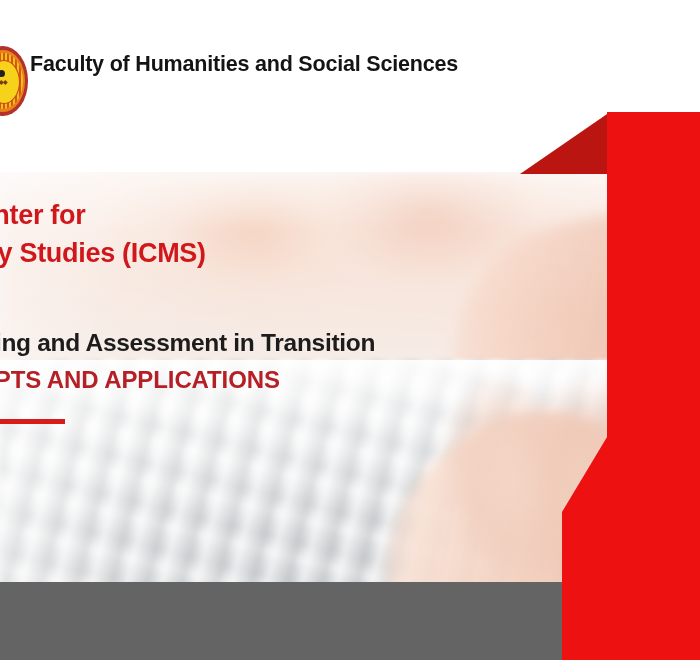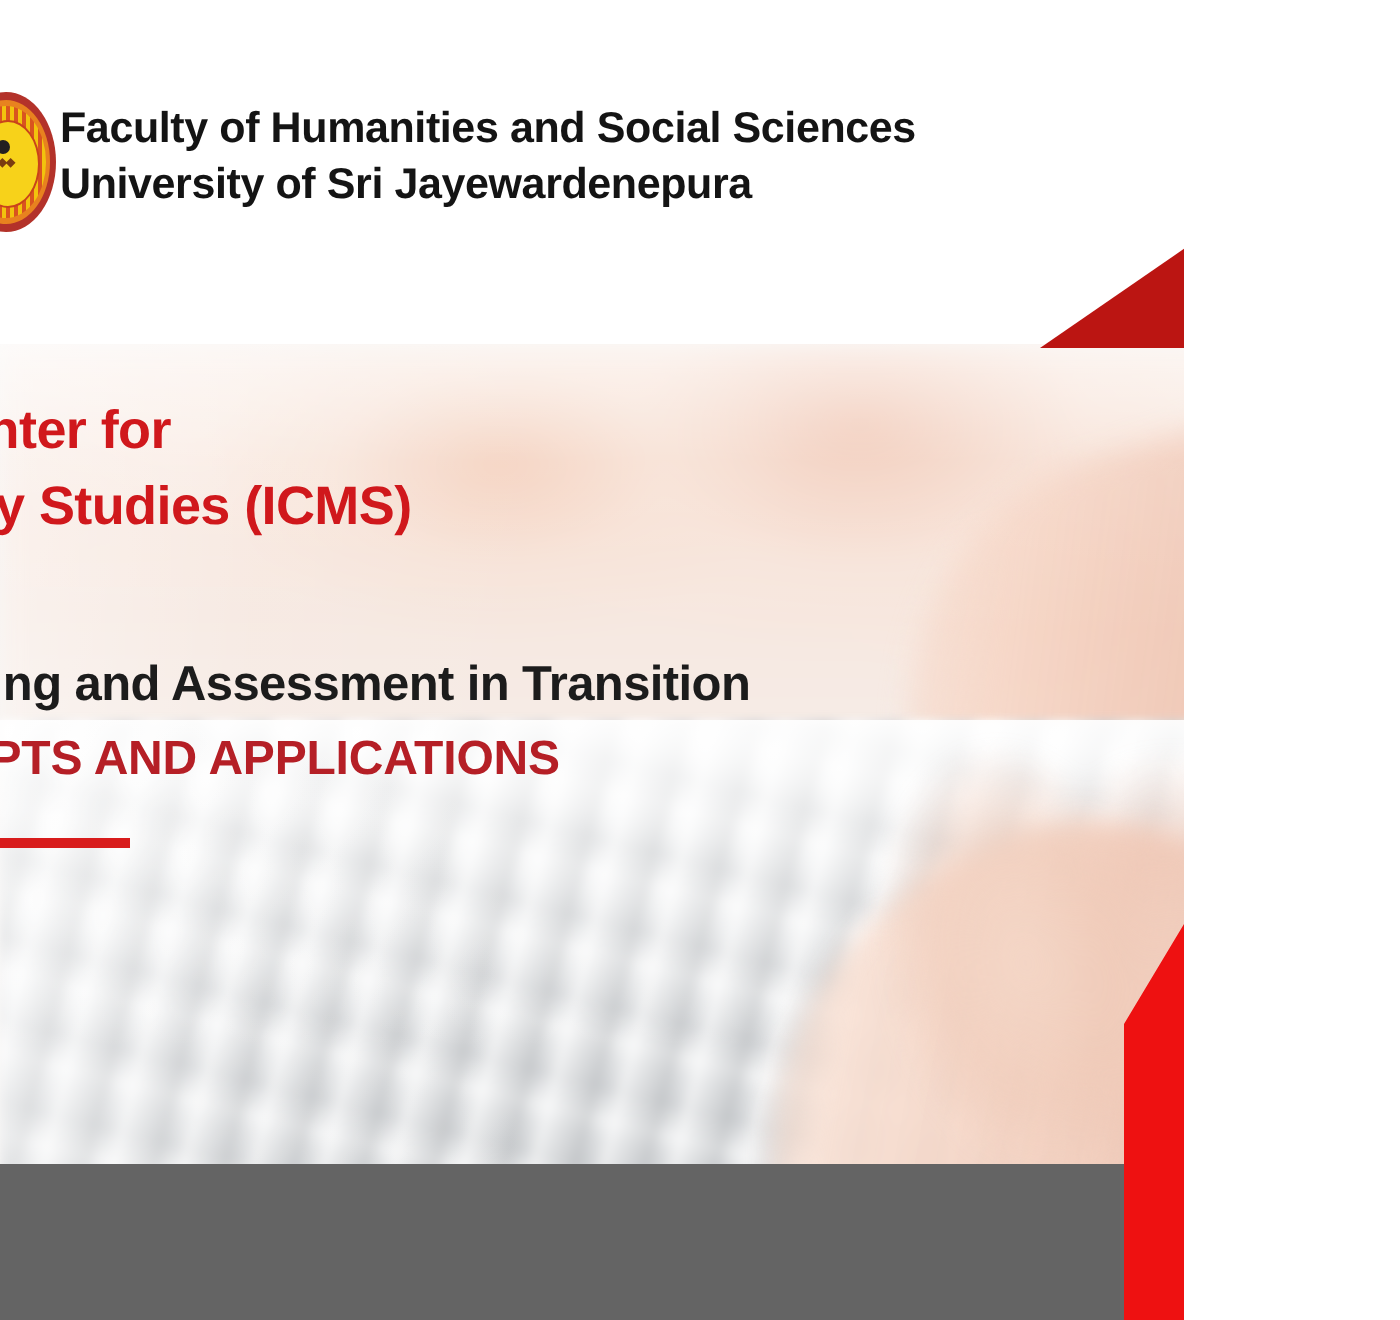--- a/index.html
+++ b/index.html
@@ -7,21 +7,21 @@
     margin: 0;
     padding: 0;
     background: #ffffff;
   }
   body {
     font-family: "Liberation Sans", sans-serif;
   }
 
   .banner {
     position: relative;
-    width: 592px;
+    width: 700px;
     height: 660px;
     overflow: hidden;
     background: #ffffff;
   }
 
   
   .photo {
     position: absolute;
     left: 0;
     top: 172px;
@@ -298,21 +298,20 @@
       <div class="crest-ring"></div>
       <div class="crest-ring2"></div>
       <div class="crest-ring3"></div>
       <div class="crest-core"></div>
       <div class="crest-dot"></div>
       <div class="crest-glyph">◆◆</div>
     </div>
 
     <div class="header-text">
       <div class="header-line">Faculty of Humanities and Social Sciences</div>
-      <div class="header-line">University of Sri Jayewardenepura</div>
     </div>
   </div>
 
   <div class="footer-band"></div>
 
   <div class="red-wedge"></div>
   <div class="red-bar"></div>
 
   <div class="title-block">
     <div class="icms-line">tional Center for</div>

